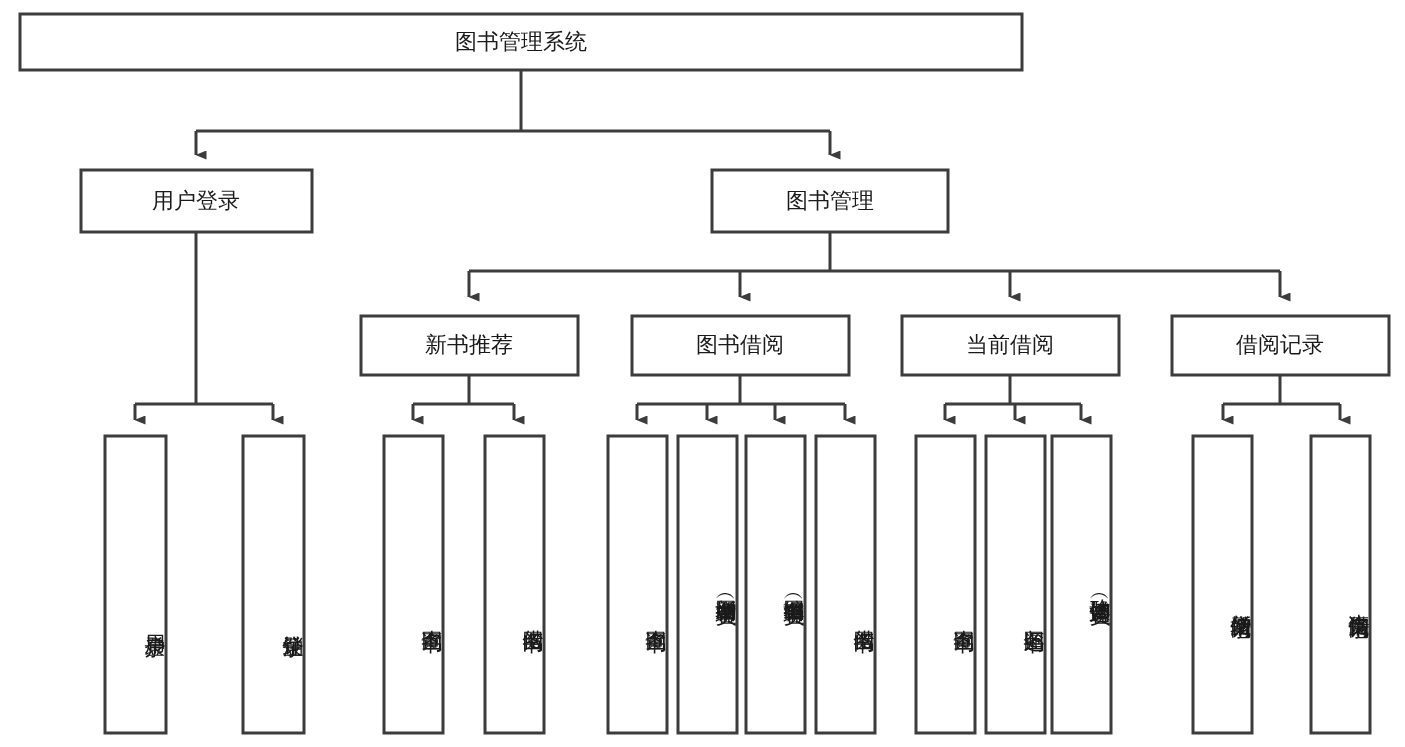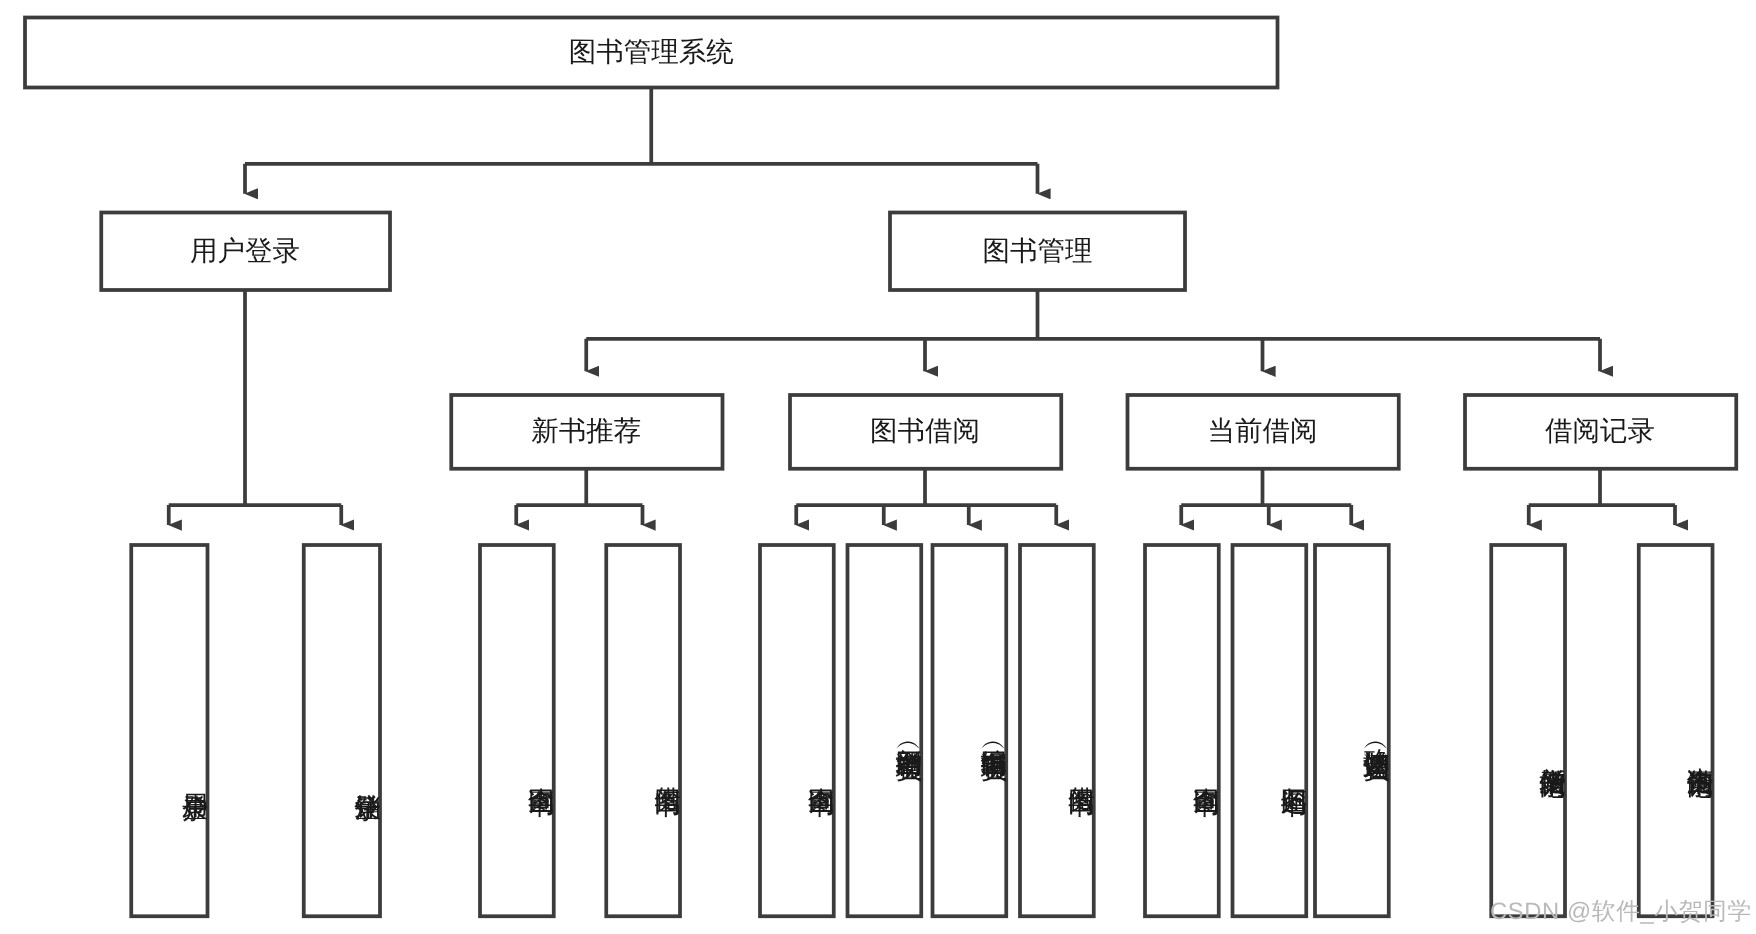--- a/index.html
+++ b/index.html
@@ -221,14 +221,13 @@
   <div class="vlabel" style="left:608px; top:500px; width:59px; height:230px;">查询图书</div>
   <div class="vlabel" style="left:678px; top:441px; width:59px; height:290px;">新增图书（管理员）</div>
   <div class="vlabel" style="left:746px; top:441px; width:59px; height:290px;">编辑图书（管理员）</div>
   <div class="vlabel" style="left:816px; top:500px; width:59px; height:230px;">借阅图书</div>
   <div class="vlabel" style="left:916px; top:500px; width:59px; height:230px;">查询图书</div>
   <div class="vlabel" style="left:986px; top:500px; width:59px; height:230px;">归还图书</div>
   <div class="vlabel" style="left:1052px; top:441px; width:59px; height:290px;">确认归还（管理员）</div>
   <div class="vlabel" style="left:1193px; top:470px; width:59px; height:260px;">新增借阅记录</div>
   <div class="vlabel" style="left:1311px; top:470px; width:59px; height:260px;">查询借阅记录</div>
 
-  <div class="watermark">CSDN @软件_小贺同学</div>
 </div>
 
 </body></html>

